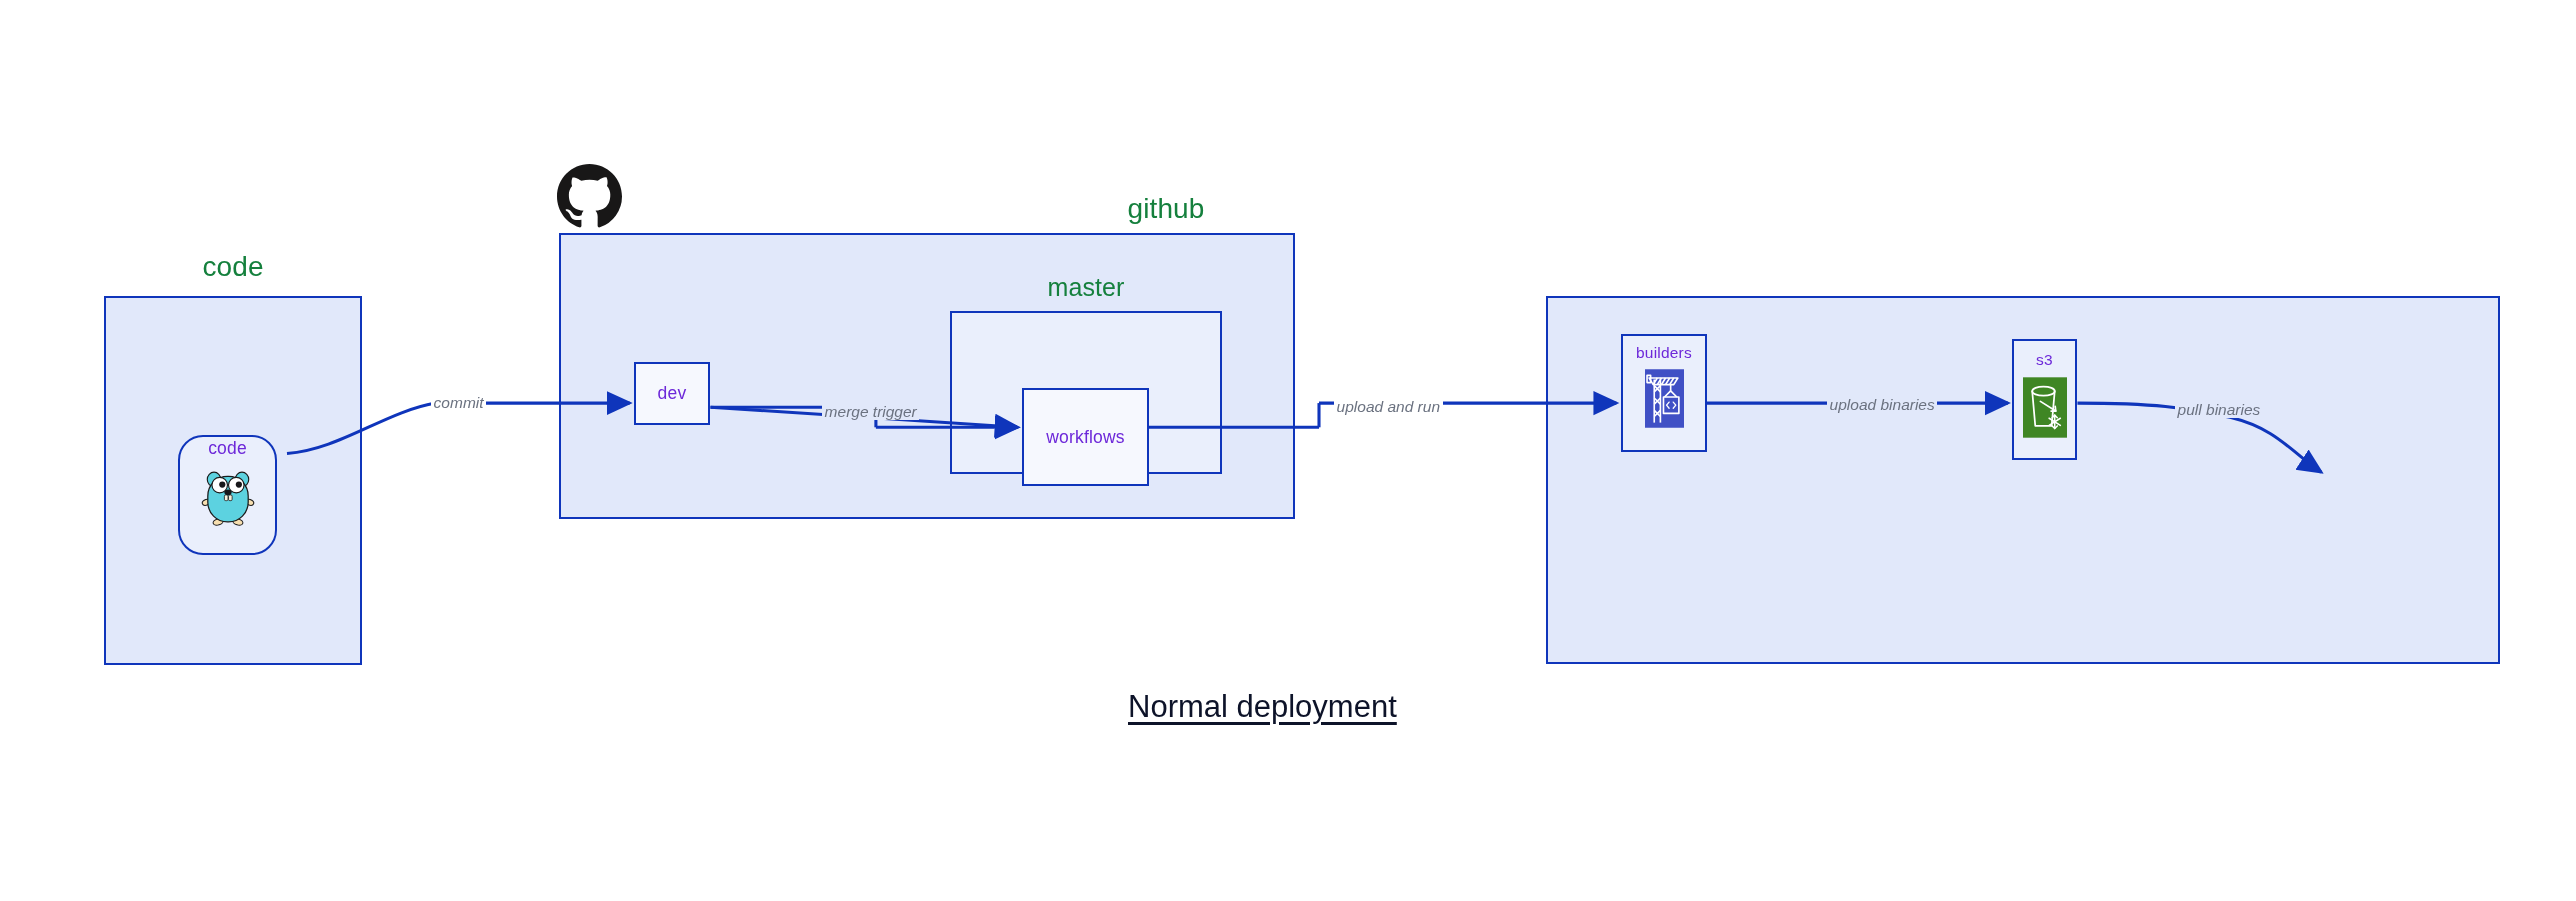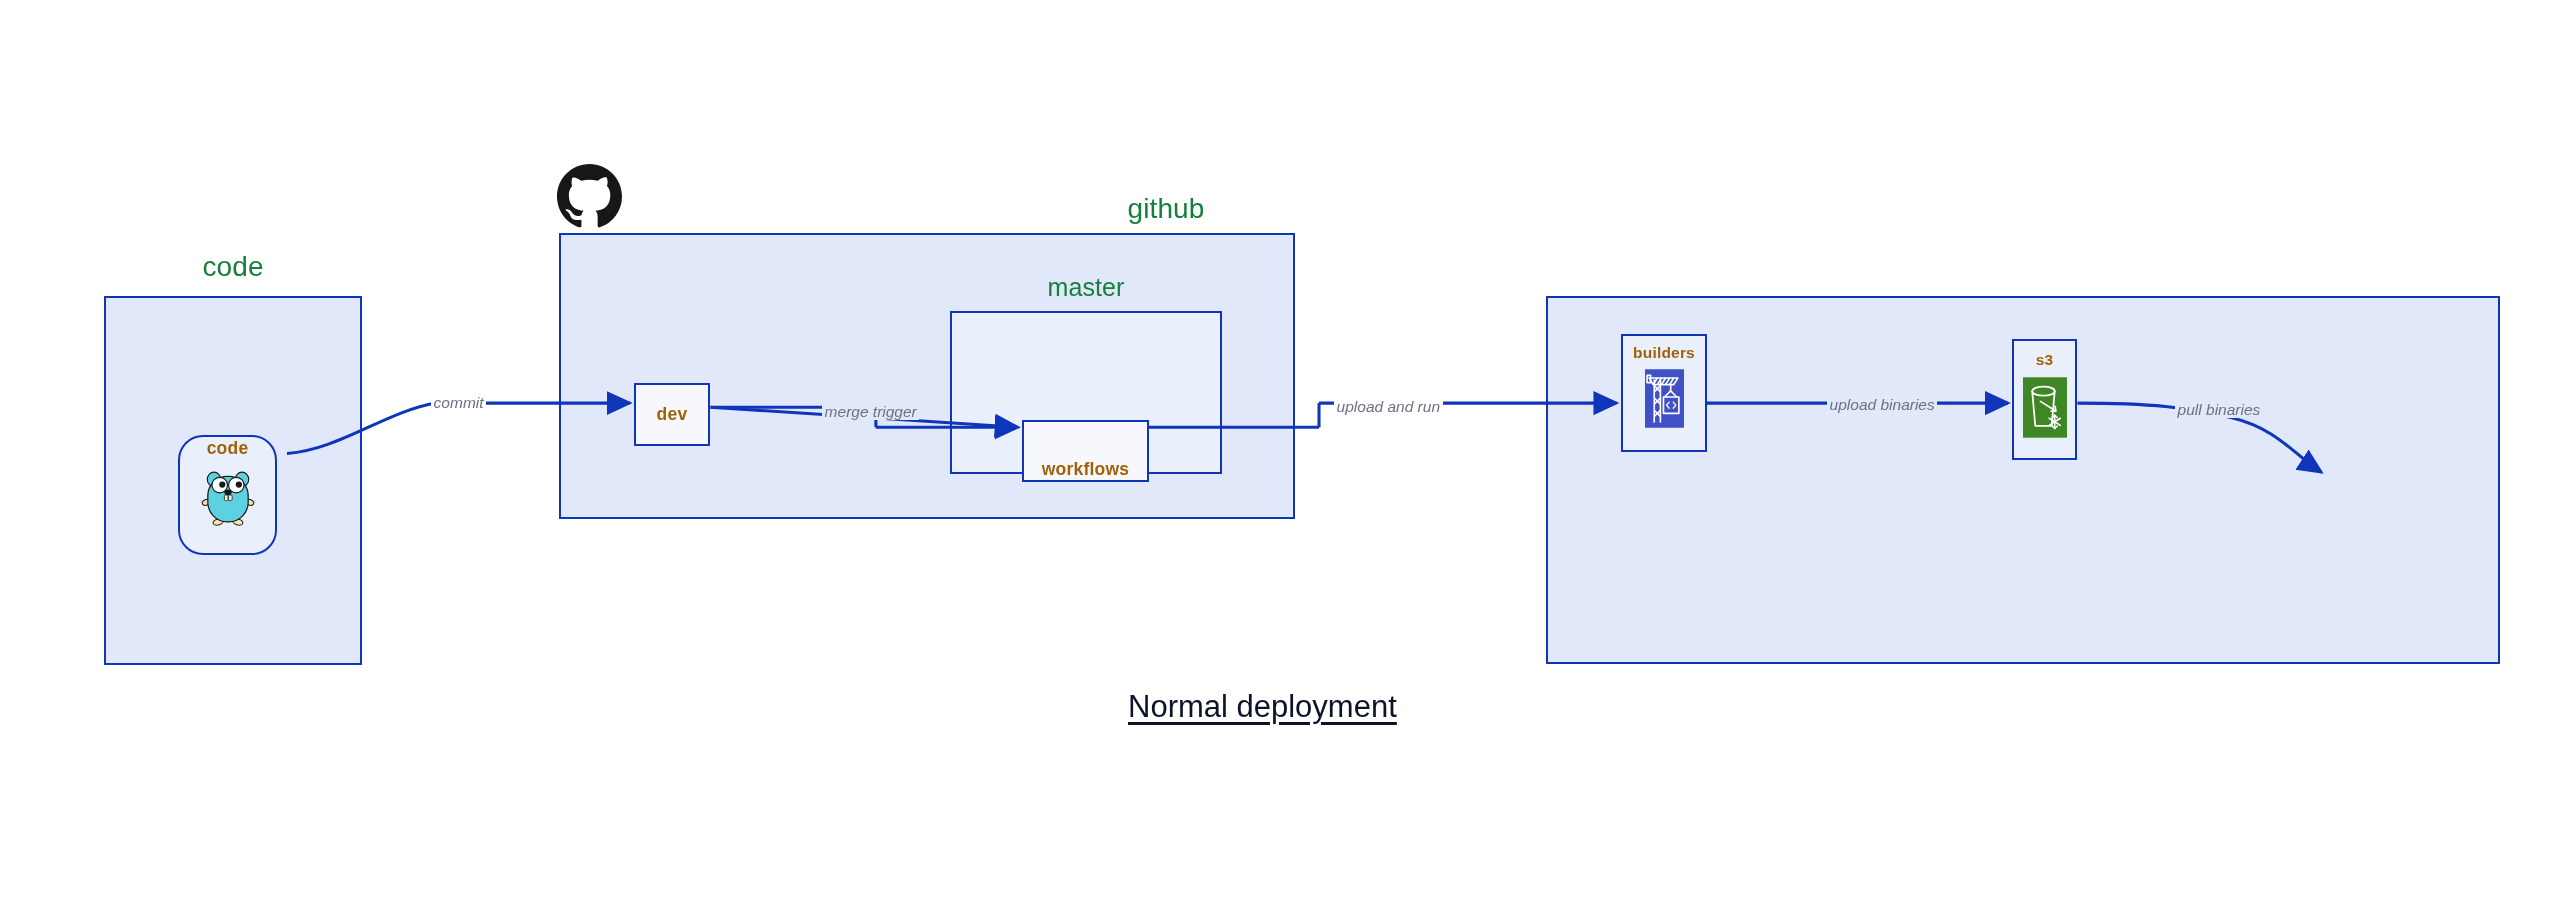--- a/index.html
+++ b/index.html
@@ -46,22 +46,22 @@
     position: absolute;
     background: #eaeffc;
     border: 2.6px solid #0f35bb;
     box-sizing: border-box;
     display: flex;
     flex-direction: column;
     align-items: center;
   }
   .node-box.plain { background: #f6f8fe; }
   .node-label {
-    color: #a16207;
-    font-weight: bold;
+    color: #6d28d9;
+    font-weight: normal;
     font-size: 17.5px;
     letter-spacing: 0.2px;
     white-space: nowrap;
   }
   .node-icon {
     display: block;
   }
   
   .edge-label {
     position: absolute;
@@ -140,25 +140,25 @@
         <circle cx="73" cy="32" r="6" fill="#17171a"></circle>
 
         <ellipse cx="52" cy="47" rx="7" ry="5.5" fill="#17171a"></ellipse>
 
         <rect x="45" y="52" width="7" height="11" rx="2.5" fill="#f7f0dc" stroke="#1b1b1b" stroke-width="1.6"></rect>
         <rect x="53" y="52" width="7" height="11" rx="2.5" fill="#f7f0dc" stroke="#1b1b1b" stroke-width="1.6"></rect>
       </svg>
     </span>
   </div>
 
-  <div class="node-box plain" style="left:634px; top:362px; width:76px; height:63px; justify-content:center;margin-top:21px;">
+  <div class="node-box plain" style="left:634px; top:362px; width:76px; height:63px; justify-content:center;">
     <span class="node-label">dev</span>
   </div>
 
-  <div class="node-box plain" style="left:1022px; top:388px; width:127px; height:62px; justify-content:flex-end;margin-top:32px;">
+  <div class="node-box plain" style="left:1022px; top:388px; width:127px; height:98px; justify-content:center;">
     <span class="node-label">workflows</span>
   </div>
 
   <div class="node-box" style="left:1621px; top:334px; width:86px; height:118px; padding-top:8.2px;">
     <span class="node-label" style="font-size:15.5px;">builders</span>
     <span class="node-icon" style="margin-top:7.2px;">
       <svg width="39" height="59" viewBox="0 0 76 114">
         <rect x="0" y="0" width="76" height="114" fill="#4050c5"></rect>
         <g fill="none" stroke="#ffffff" stroke-width="3.2" stroke-linejoin="round">
 

